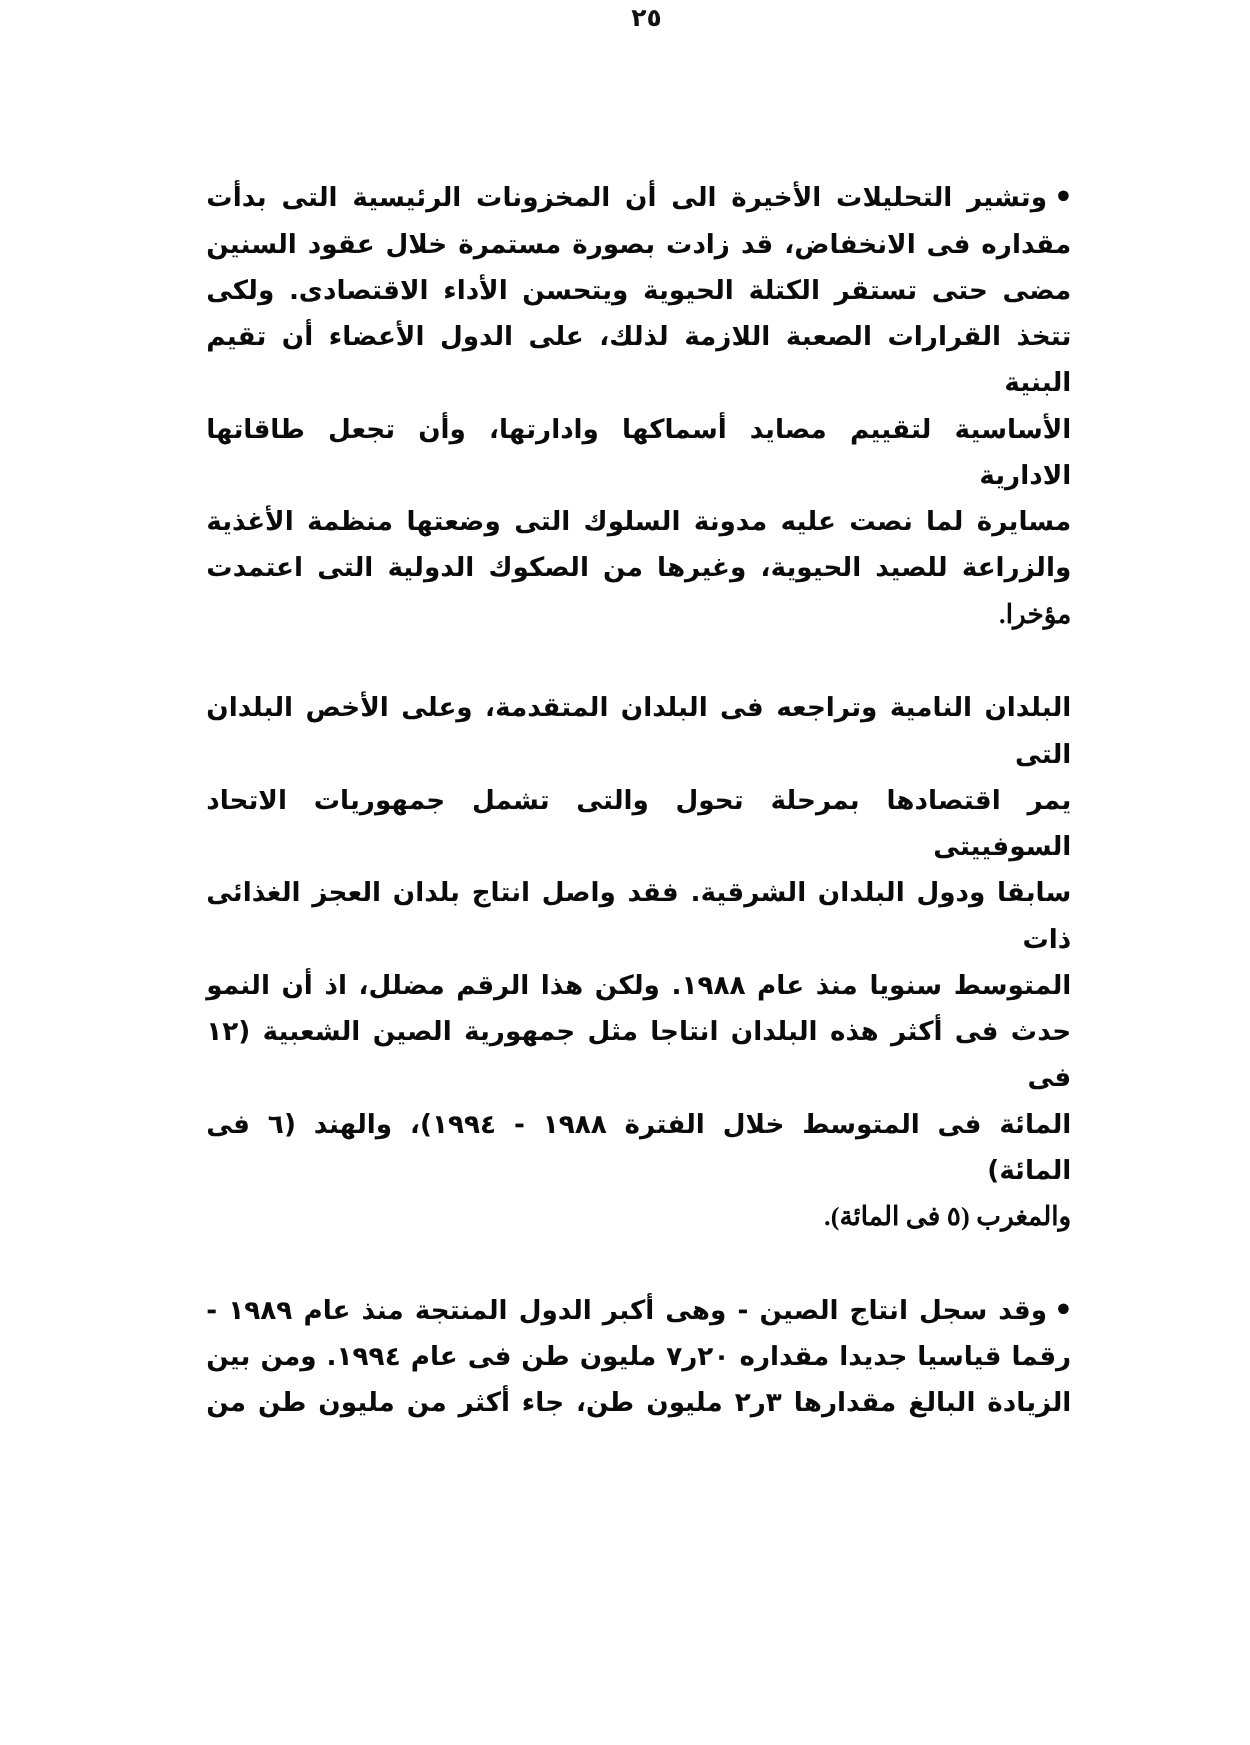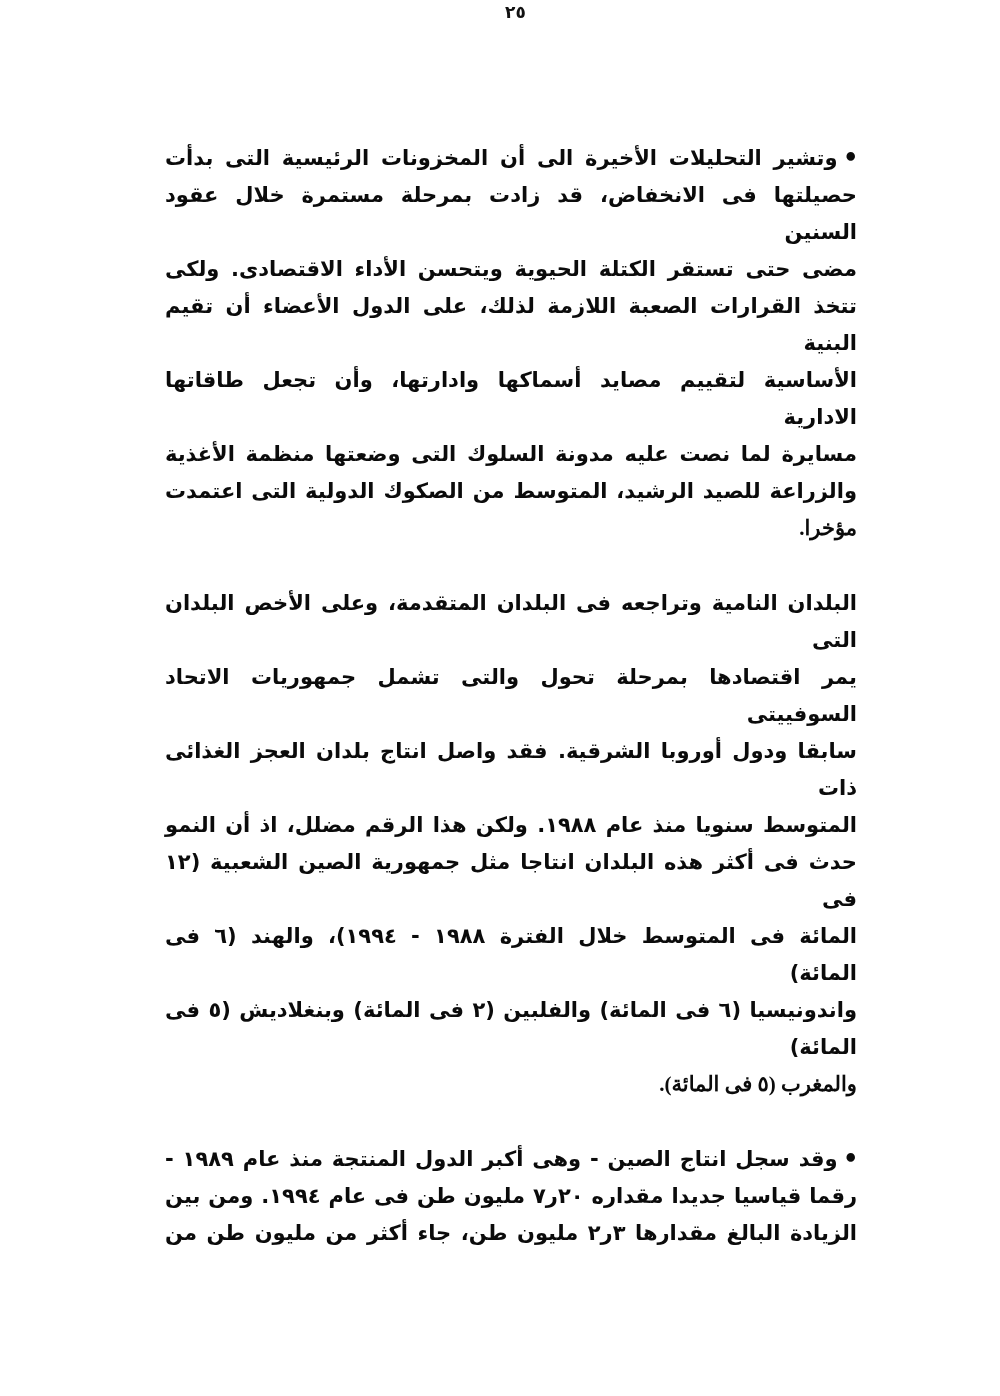--- a/index.html
+++ b/index.html
@@ -12,21 +12,21 @@
     width: 1000px;
     height: 1396px;
     overflow: hidden;
     font-family: "DejaVu Sans", sans-serif;
     color: #0b0b0b;
   }
   .page-number {
     position: absolute;
     top: 2px;
     left: 505px;
-    font-size: 17px;
+    font-size: 20px;
     font-weight: bold;
     color: #111;
   }
   .content {
     position: absolute;
     top: 140px;
     right: 143px;
     width: 692px;
     direction: rtl;
     font-size: 21px;
@@ -54,37 +54,36 @@
 </style>
 </head>
 <body>
 
 <div class="page-number">٢٥</div>
 
 <div class="content" dir="rtl">
 
   <div class="para">
     <div class="line"><span class="bullet">•</span><span>وتشير التحليلات الأخيرة الى أن المخزونات الرئيسية التى بدأت</span></div>
-    <div class="line">حصيلتها فى الانخفاض، قد زادت بمرحلة مستمرة خلال عقود السنين</div>
+    <div class="line">مقداره فى الانخفاض، قد زادت بصورة مستمرة خلال عقود السنين</div>
     <div class="line">مضى حتى تستقر الكتلة الحيوية ويتحسن الأداء الاقتصادى. ولكى</div>
     <div class="line">تتخذ القرارات الصعبة اللازمة لذلك، على الدول الأعضاء أن تقيم البنية</div>
     <div class="line">الأساسية لتقييم مصايد أسماكها وادارتها، وأن تجعل طاقاتها الادارية</div>
     <div class="line">مسايرة لما نصت عليه مدونة السلوك التى وضعتها منظمة الأغذية</div>
-    <div class="line">والزراعة للصيد الرشيد، المتوسط من الصكوك الدولية التى اعتمدت</div>
+    <div class="line">والزراعة للصيد الحيوية، وغيرها من الصكوك الدولية التى اعتمدت</div>
     <div class="line end">مؤخرا.</div>
   </div>
 
   <div class="para">
     <div class="line">البلدان النامية وتراجعه فى البلدان المتقدمة، وعلى الأخص البلدان التى</div>
     <div class="line">يمر اقتصادها بمرحلة تحول والتى تشمل جمهوريات الاتحاد السوفييتى</div>
-    <div class="line">سابقا ودول أوروبا الشرقية. فقد واصل انتاج بلدان العجز الغذائى ذات</div>
+    <div class="line">سابقا ودول البلدان الشرقية. فقد واصل انتاج بلدان العجز الغذائى ذات</div>
     <div class="line">المتوسط سنويا منذ عام ١٩٨٨. ولكن هذا الرقم مضلل، اذ أن النمو</div>
     <div class="line">حدث فى أكثر هذه البلدان انتاجا مثل جمهورية الصين الشعبية (١٢ فى</div>
     <div class="line">المائة فى المتوسط خلال الفترة ١٩٨٨ - ١٩٩٤)، والهند (٦ فى المائة)</div>
-    <div class="line">واندونيسيا (٦ فى المائة) والفلبين (٢ فى المائة) وبنغلاديش (٥ فى المائة)</div>
     <div class="line end">والمغرب (٥ فى المائة).</div>
   </div>
 
   <div class="para">
     <div class="line"><span class="bullet">•</span><span>وقد سجل انتاج الصين - وهى أكبر الدول المنتجة منذ عام ١٩٨٩ -</span></div>
     <div class="line">رقما قياسيا جديدا مقداره ٢٠ر٧ مليون طن فى عام ١٩٩٤. ومن بين</div>
     <div class="line">الزيادة البالغ مقدارها ٣ر٢ مليون طن، جاء أكثر من مليون طن من</div>
 
   </div>
 

